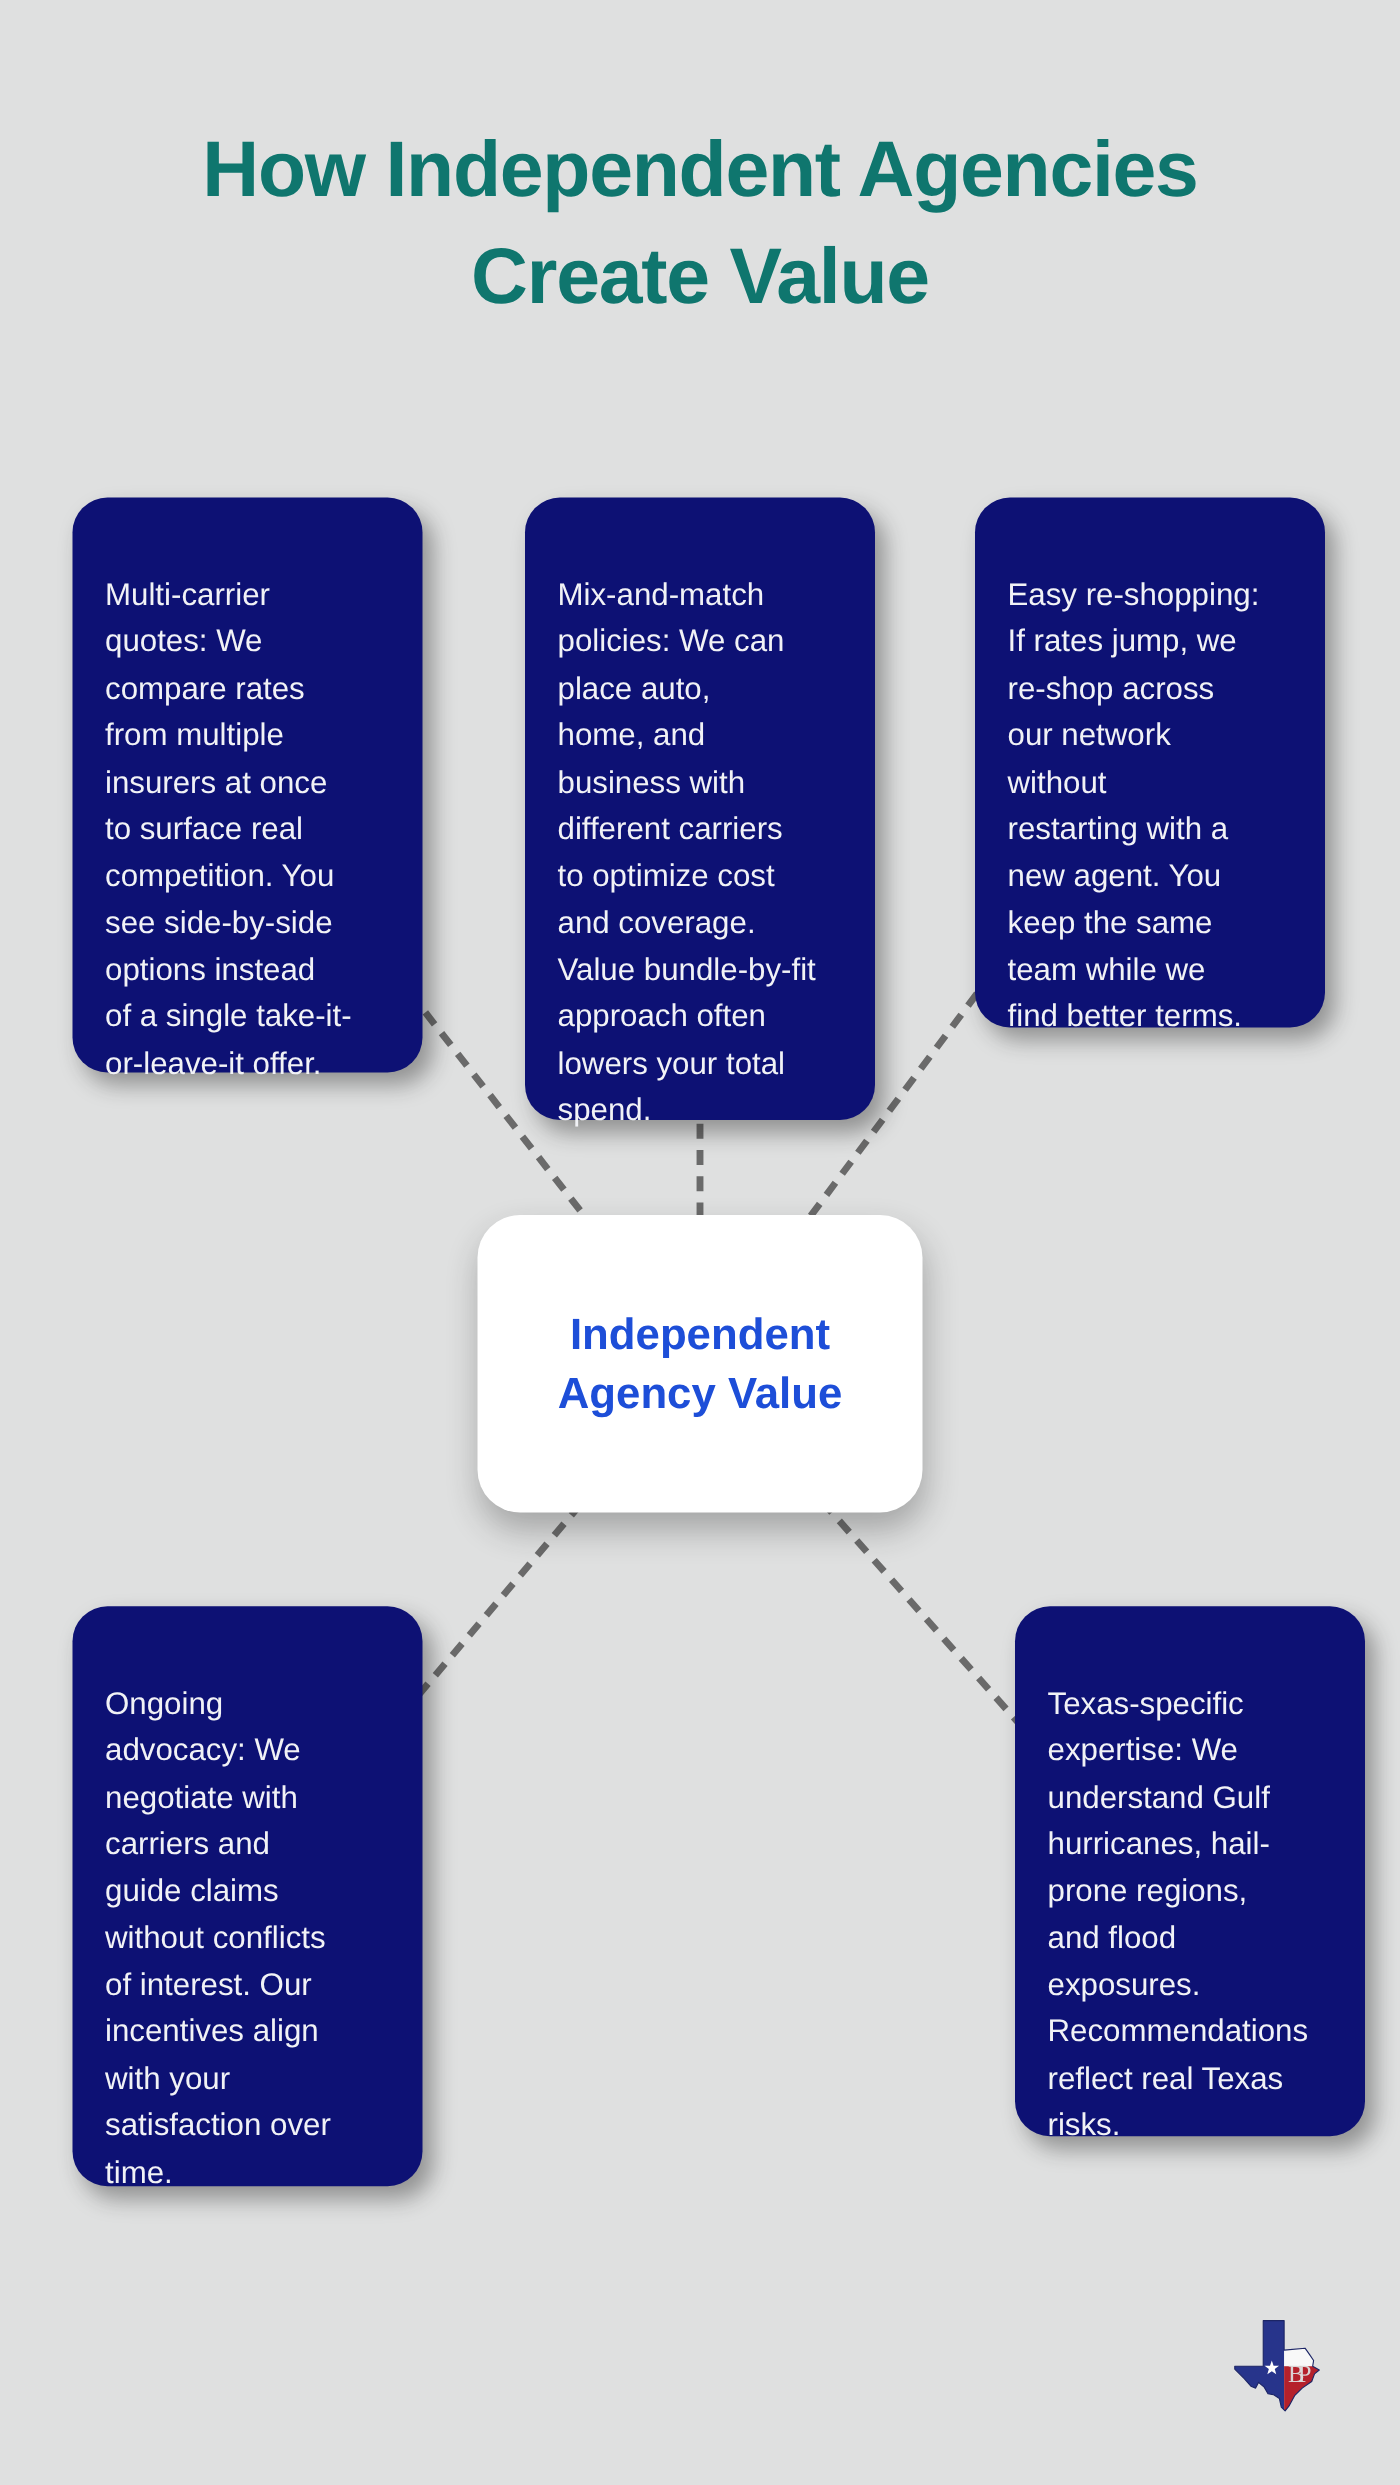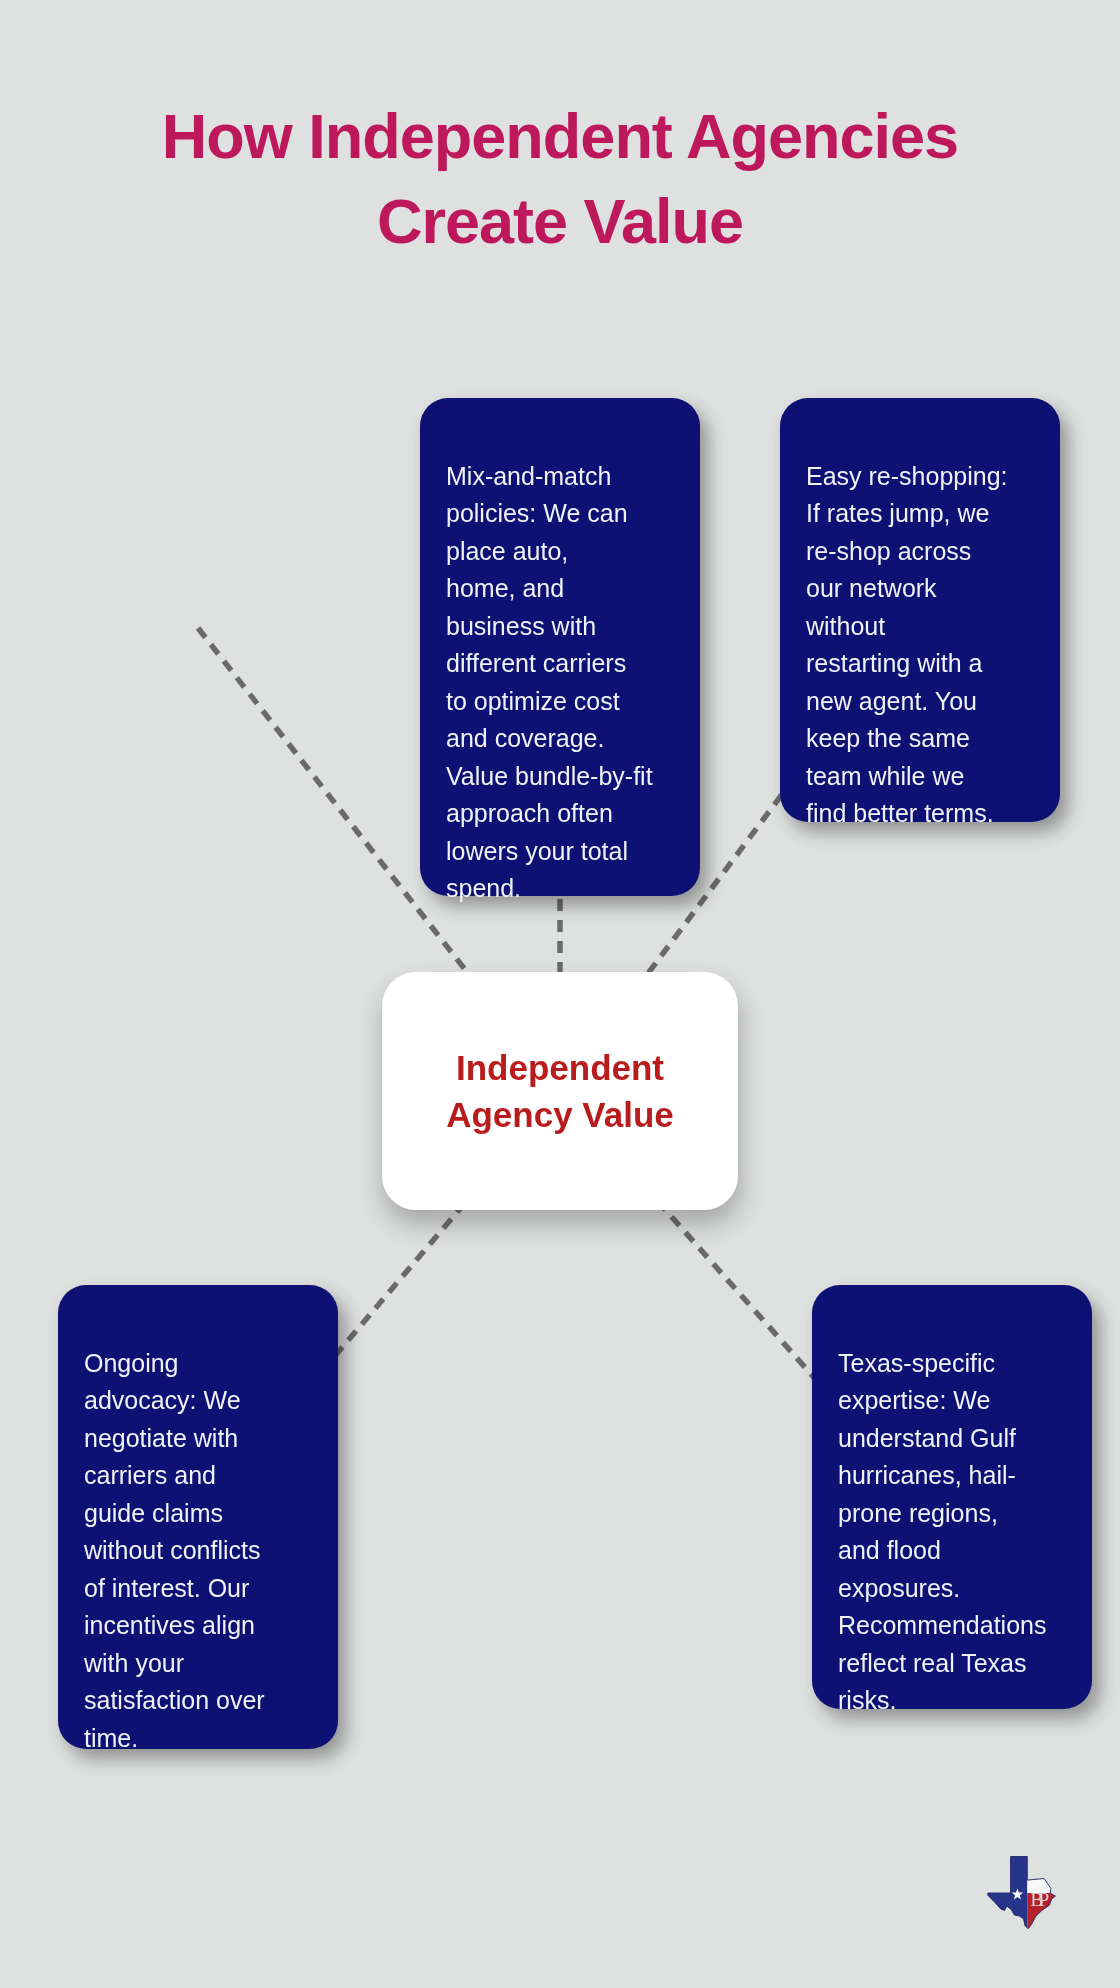--- a/index.html
+++ b/index.html
@@ -18,21 +18,21 @@
   .title {
     position: absolute;
     top: 94px;
     left: 0;
     width: 1120px;
     text-align: center;
     font-size: 63px;
     line-height: 85px;
     font-weight: bold;
     letter-spacing: -1px;
-    color: #be185d;
+    color: #0f766e;
     white-space: pre-line;
     z-index: 2;
   }
 
   .connectors {
     position: absolute;
     top: 0; left: 0;
     width: 1120px;
     height: 1988px;
     z-index: 1;
@@ -73,21 +73,21 @@
     box-shadow: 2px 14px 26px rgba(40,40,40,0.32);
     display: flex;
     align-items: center;
     justify-content: center;
     z-index: 2;
   }
   .center-label {
     font-size: 35px;
     line-height: 47px;
     font-weight: bold;
-    color: #b91c1c;
+    color: #1d4ed8;
     text-align: center;
     white-space: pre-line;
   }
 
   .logo {
     position: absolute;
     left: 984px;
     top: 1854px;
     width: 76px;
     height: 78px;
@@ -103,20 +103,33 @@
 Create Value</div>
 
   <svg class="connectors" viewBox="0 0 1120 1988" xmlns="http://www.w3.org/2000/svg" aria-hidden="true">
     <line x1="198" y1="628" x2="560" y2="1091"></line>
     <line x1="560" y1="647" x2="560" y2="1091"></line>
     <line x1="920" y1="610" x2="560" y2="1091"></line>
     <line x1="560" y1="1091" x2="198" y2="1517"></line>
     <line x1="560" y1="1091" x2="920" y2="1497"></line>
   </svg>
 
+  <div class="node node-1">
+    <span>Multi-carrier
+quotes: We
+compare rates
+from multiple
+insurers at once
+to surface real
+competition. You
+see side-by-side
+options instead
+of a single take-it-
+or-leave-it offer.</span>
+  </div>
 
   <div class="node node-2">
     <span>Mix-and-match
 policies: We can
 place auto,
 home, and
 business with
 different carriers
 to optimize cost
 and coverage.

